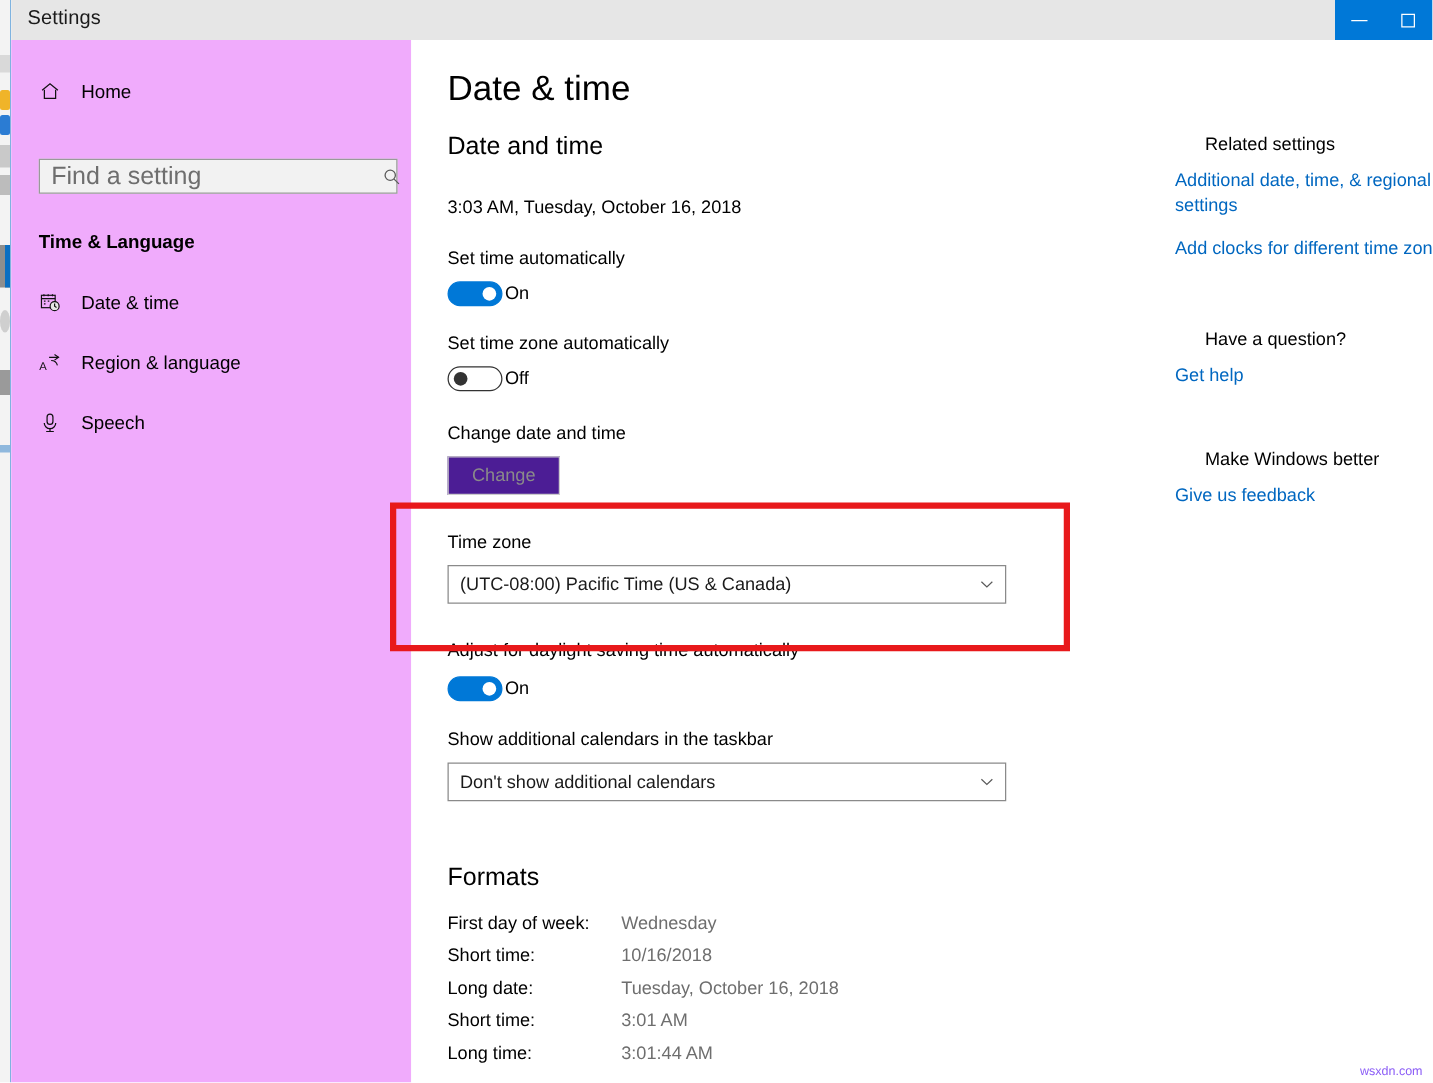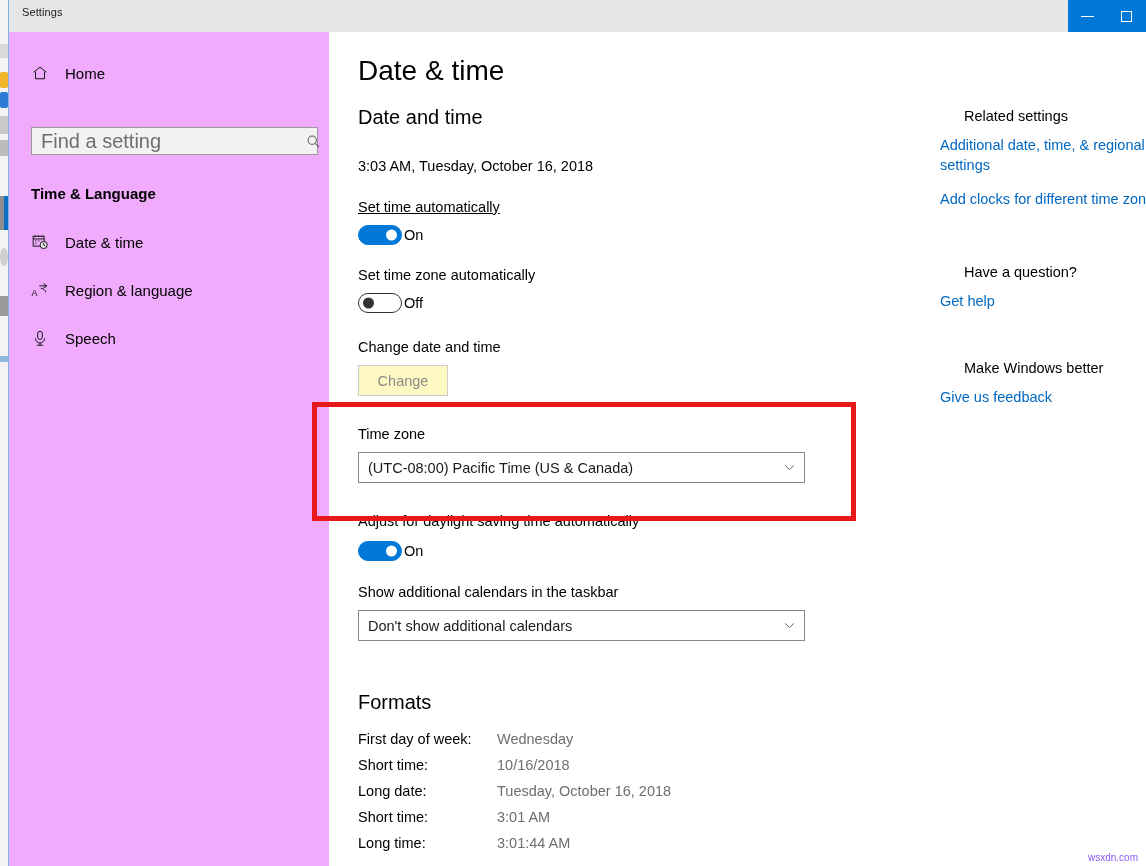--- a/index.html
+++ b/index.html
@@ -35,21 +35,21 @@
   
   .win { position: absolute; left: 9px; top: 0; width: 1137px; height: 866px; background: #ffffff; }
 
   
   .titlebar {
     position: absolute; left: 0; top: 0; width: 1137px; height: 32px;
     background: #e6e6e6;
   }
   .title-text {
     position: absolute; left: 13px; top: 6px;
-    font-size: 11px; color: #1a1a1a; letter-spacing: .1px;
+    font-size: 16px; color: #1a1a1a; letter-spacing: .1px;
   }
   .caption-btns {
     position: absolute; right: 0; top: 0; height: 32px; width: 78px;
     background: #0078d7; display: flex;
   }
   .cap-btn {
     width: 39px; height: 32px;
     display: flex; align-items: center; justify-content: center;
     color: #ffffff;
   }
@@ -98,21 +98,21 @@
   .content { position: absolute; left: 320px; top: 32px; width: 817px; height: 834px; background: #ffffff; }
 
   .page-title { position: absolute; left: 29px; top: 23px; font-size: 28px; color: #000; font-weight: normal; }
   .sec-head   { position: absolute; left: 29px; font-size: 20px; color: #000; font-weight: normal; }
   .sh-datetime { top: 74px; }
   .sh-formats  { top: 659px; }
 
   .clock-line { position: absolute; left: 29px; top: 126px; font-size: 14.5px; color: #000; }
 
   .field-label { position: absolute; left: 29px; font-size: 14.5px; color: #000; }
-  .fl-set-time       { top: 167px; text-decoration: underline; }
+  .fl-set-time       { top: 167px; }
   .fl-set-tz         { top: 235px; }
   .fl-change-dt      { top: 307px; }
   .fl-timezone       { top: 394px; }
   .fl-dst            { top: 481px; }
   .fl-show-cal       { top: 552px; }
 
   
   .toggle-row { position: absolute; left: 29px; display: flex; align-items: center; gap: 2px; }
   .tr-set-time { top: 193px; }
   .tr-set-tz   { top: 261px; }
@@ -121,21 +121,21 @@
   .switch.on  { background: #0078d7; border: 1px solid #0078d7; }
   .switch.off { background: #ffffff; border: 1px solid #333333; }
   .knob { position: absolute; top: 50%; transform: translateY(-50%); border-radius: 50%; }
   .switch.on .knob  { right: 4px; width: 11px; height: 11px; background: #ffffff; }
   .switch.off .knob { left: 4px;  width: 11px; height: 11px; background: #333333; }
   .toggle-state { font-size: 14.5px; color: #000; }
 
   
   .btn-change {
     position: absolute; left: 29px; top: 333px; width: 90px; height: 31px;
-    background: #fef9c3; border: 1px solid #cccccc;
+    background: #4c1d95; border: 1px solid #cccccc;
     color: #8a8a8a; font-size: 14.5px;
     font-family: "Liberation Sans", sans-serif;
     display: flex; align-items: center; justify-content: center;
   }
 
   
   .dropdown {
     position: absolute; left: 29px; height: 31px;
     background: #ffffff; border: 1px solid #8a8a8a;
     display: flex; align-items: center; padding: 0 8px 0 9px;

